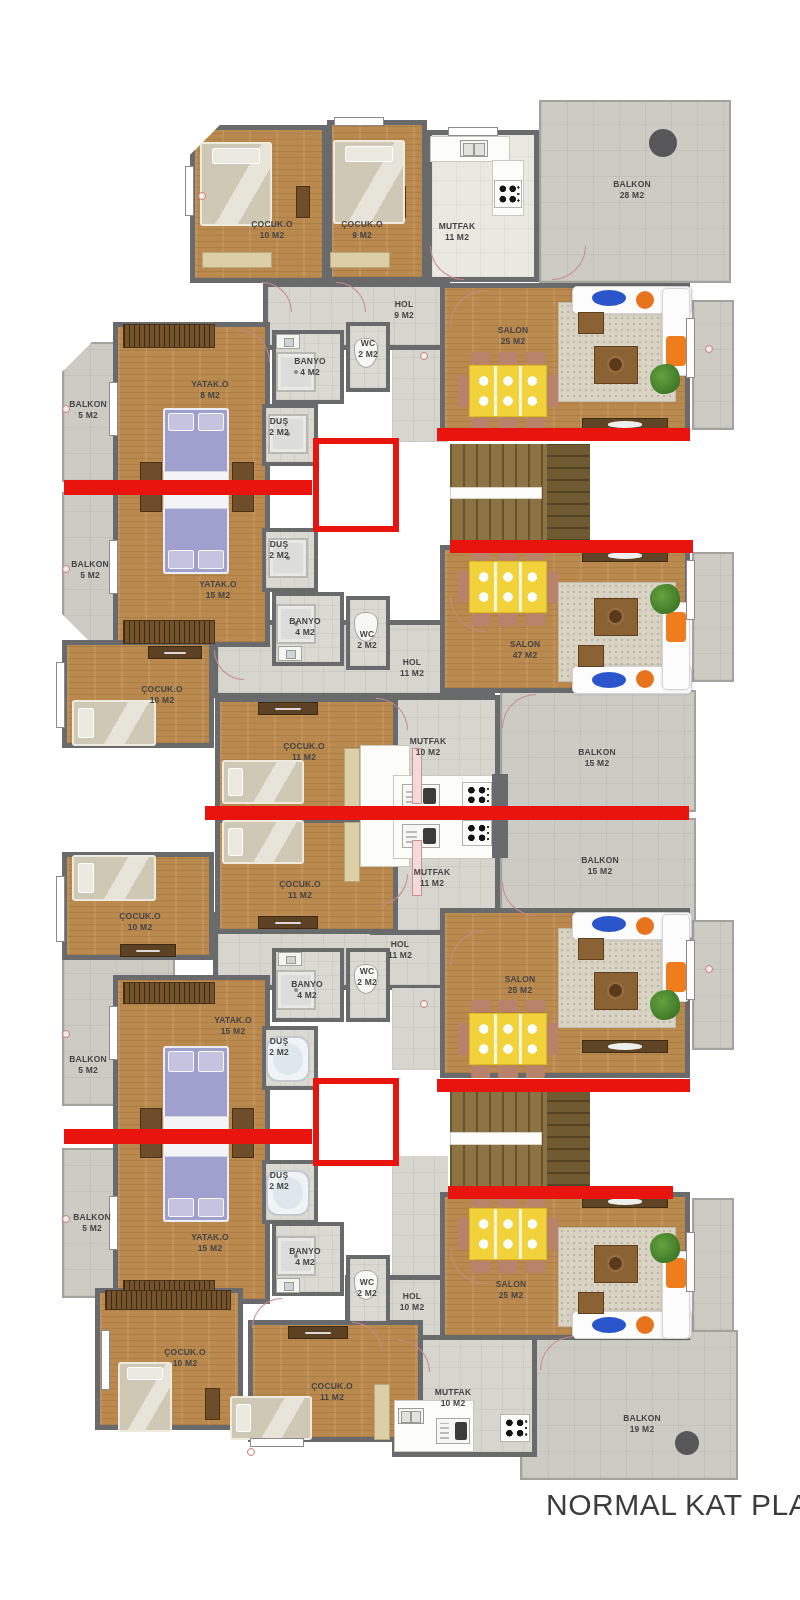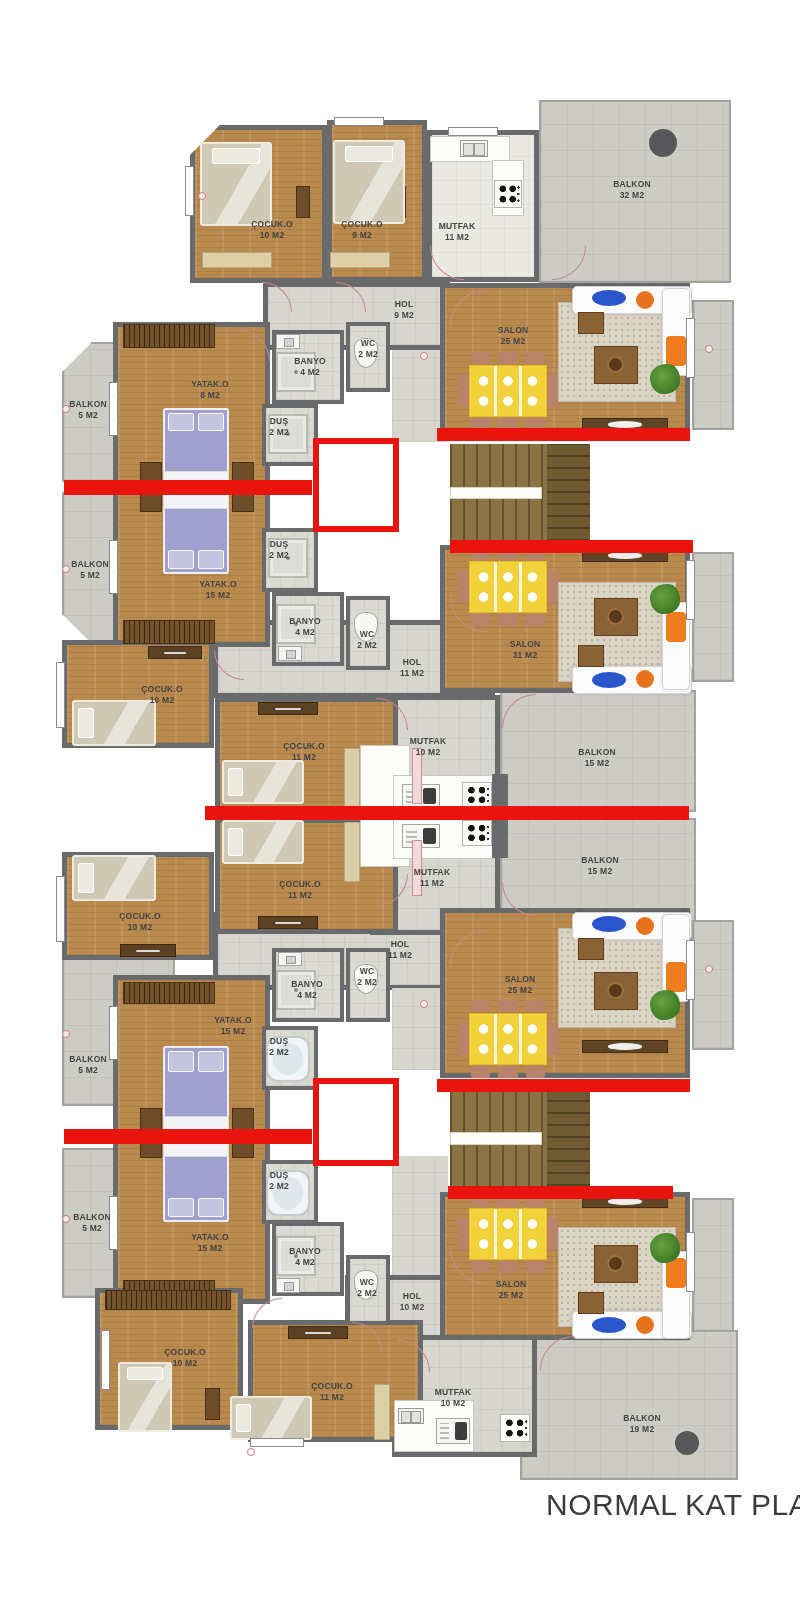--- a/index.html
+++ b/index.html
@@ -400,21 +400,21 @@
     <div class="f-mark" style="left: 62px; top: 1030px; width: 8px; height: 8px;"></div>
     <div class="f-mark" style="left: 62px; top: 1215px; width: 8px; height: 8px;"></div>
     <div class="f-mark" style="left: 198px; top: 192px; width: 8px; height: 8px;"></div>
     <div class="f-mark" style="left: 420px; top: 352px; width: 8px; height: 8px;"></div>
     <div class="f-mark" style="left: 420px; top: 1000px; width: 8px; height: 8px;"></div>
     <div class="f-mark" style="left: 247px; top: 1448px; width: 8px; height: 8px;"></div>
     <div class="f-mark" style="left: 705px; top: 345px; width: 8px; height: 8px;"></div>
     <div class="f-mark" style="left: 705px; top: 965px; width: 8px; height: 8px;"></div>
     <div class="lbl" style="left: 632px; top: 190px;">
       <div>BALKON</div>
-      <div>32 M2</div>
+      <div>28 M2</div>
     </div>
     <div class="lbl" style="left: 597px; top: 758px;">
       <div>BALKON</div>
       <div>15 M2</div>
     </div>
     <div class="lbl" style="left: 600px; top: 866px;">
       <div>BALKON</div>
       <div>15 M2</div>
     </div>
     <div class="lbl" style="left: 642px; top: 1424px;">
@@ -484,21 +484,21 @@
     <div class="lbl" style="left: 218px; top: 590px;">
       <div>YATAK.O</div>
       <div>15 M2</div>
     </div>
     <div class="lbl" style="left: 513px; top: 336px;">
       <div>SALON</div>
       <div>25 M2</div>
     </div>
     <div class="lbl" style="left: 525px; top: 650px;">
       <div>SALON</div>
-      <div>31 M2</div>
+      <div>47 M2</div>
     </div>
     <div class="lbl" style="left: 162px; top: 695px;">
       <div>ÇOCUK.O</div>
       <div>10 M2</div>
     </div>
     <div class="lbl" style="left: 304px; top: 752px;">
       <div>ÇOCUK.O</div>
       <div>11 M2</div>
     </div>
     <div class="lbl" style="left: 300px; top: 890px;">

